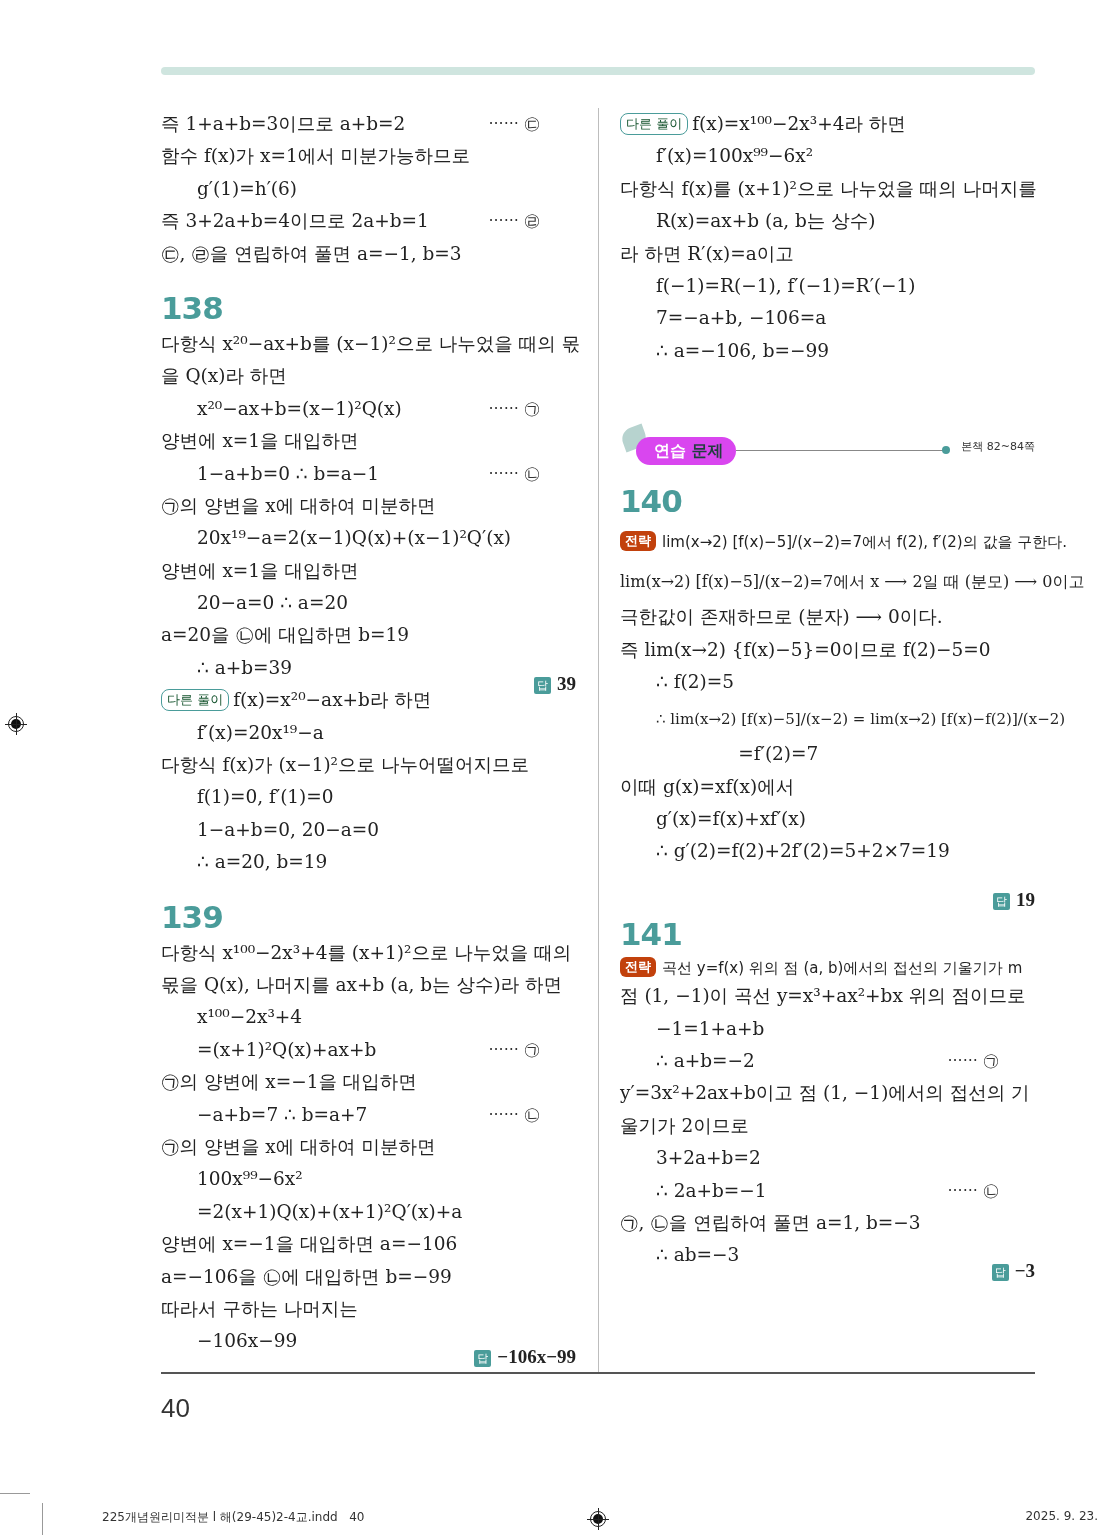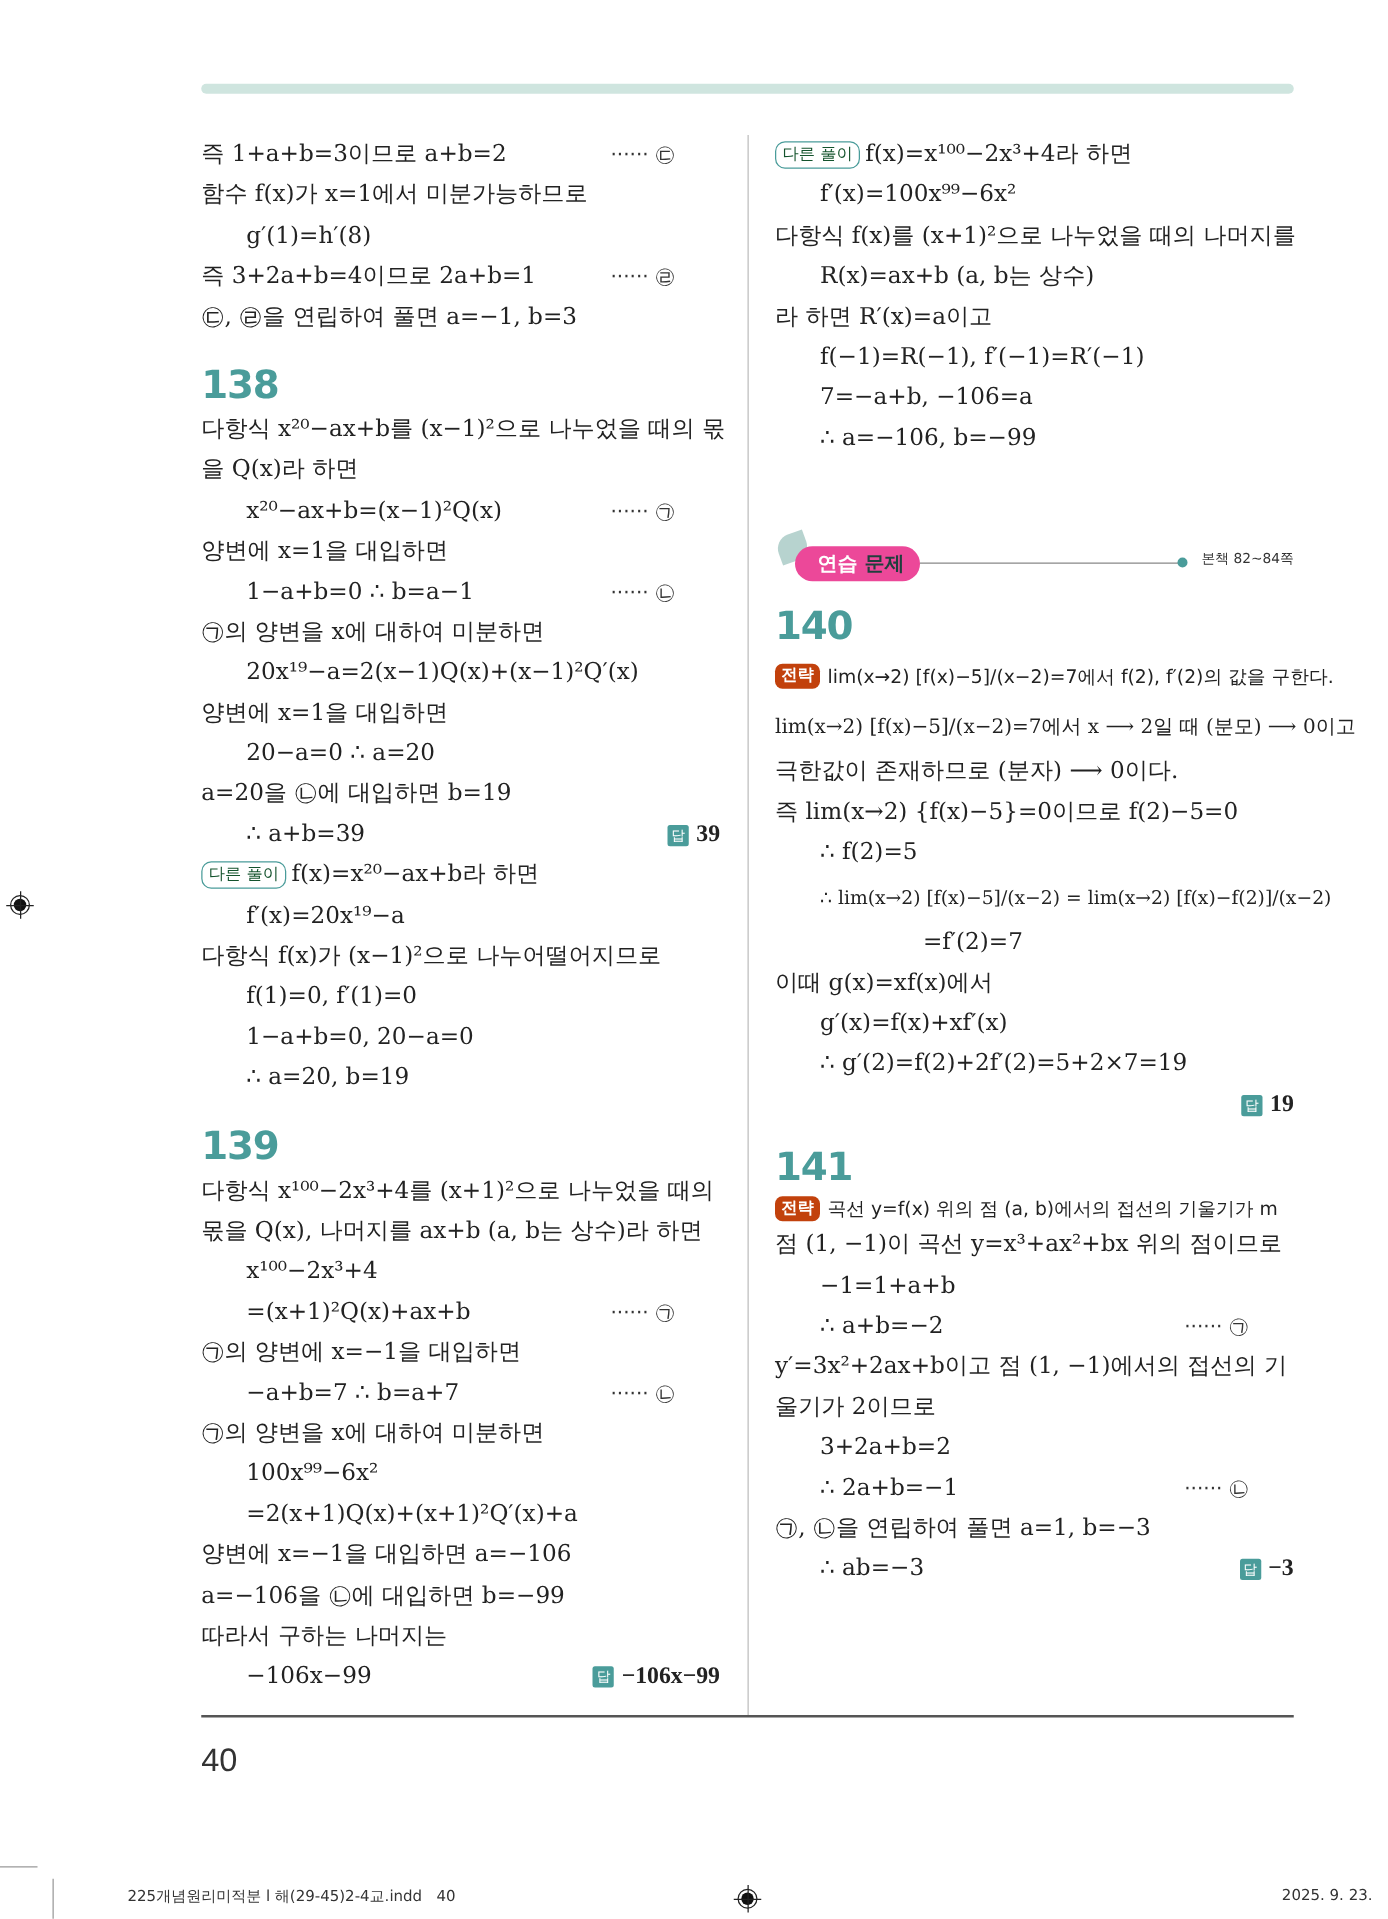--- a/index.html
+++ b/index.html
@@ -13,30 +13,30 @@
   .col-right { left: 620px; width: 415px; }
   .col-divider { position: absolute; left: 598px; top: 108px; width: 1px; height: 1265px; background: #bdbdbd; }
 
   .line { position: relative; height: 32.4px; line-height: 32px; font-size: 18.5px; white-space: nowrap; font-family: "DejaVu Serif", serif; }
   .line.indent { padding-left: 36px; }
   .line.frac-line { height: 40px; line-height: 40px; }
   .tag { position: absolute; right: 36px; top: 0; font-family: "DejaVu Sans", sans-serif; font-size: 16px; color: #333; }
 
   .prob-num { font-family: "DejaVu Sans", sans-serif; font-weight: bold; font-size: 31px; color: #4a9c9a; height: 40px; line-height: 40px; letter-spacing: -1px; margin-top: 4px; }
 
-  .answer { position: absolute; right: 0; top: 0; font-family: "Liberation Serif", serif; font-weight: bold; font-size: 19px; color: #222; }
+  .answer { position: absolute; right: 0; top: 16px; font-family: "Liberation Serif", serif; font-weight: bold; font-size: 19px; color: #222; }
   .answer .ans-icon { display: inline-block; width: 17px; height: 17px; background: #4a9c9a; color: #fff; font-family: "DejaVu Sans", sans-serif; font-size: 11px; line-height: 17px; text-align: center; border-radius: 2px; margin-right: 6px; vertical-align: 1px; font-weight: normal; }
 
   .alt-badge { display: inline-block; border: 1.5px solid #4a9c9a; color: #14532d; border-radius: 8px; font-family: "DejaVu Sans", sans-serif; font-size: 13px; padding: 0 5px; line-height: 19px; height: 22px; margin-right: 4px; vertical-align: 2px; }
   .strategy-badge { display: inline-block; background: #c2410c; color: #fff; border-radius: 6px; font-family: "DejaVu Sans", sans-serif; font-weight: bold; font-size: 13px; padding: 0 5px; line-height: 20px; height: 20px; margin-right: 6px; vertical-align: 2px; }
   .strategy-text { font-family: "DejaVu Sans", sans-serif; font-size: 15px; }
 
   .practice-header { position: relative; height: 60px; margin-top: 6px; }
   .practice-leaf { position: absolute; left: 2px; top: 10px; width: 24px; height: 22px; background: #b7d3cf; border-radius: 12px 0 12px 0; transform: rotate(-20deg); }
-  .practice-pill { position: absolute; left: 16px; top: 20px; height: 28px; width: 100px; background: #ec4899; border-radius: 14px; color: #fff; font-family: "DejaVu Sans", sans-serif; font-weight: bold; font-size: 16px; line-height: 28px; padding-left: 18px; }
+  .practice-pill { position: absolute; left: 16px; top: 20px; height: 28px; width: 100px; background: #d946ef; border-radius: 14px; color: #fff; font-family: "DejaVu Sans", sans-serif; font-weight: bold; font-size: 16px; line-height: 28px; padding-left: 18px; }
   .practice-pill .p2 { color: #1f3f3d; }
   .practice-rule { position: absolute; left: 116px; top: 33px; width: 208px; height: 1px; background: #888; }
   .practice-dot { position: absolute; left: 322px; top: 29px; width: 8px; height: 8px; border-radius: 50%; background: #4a9c9a; }
   .practice-ref { position: absolute; right: 0; top: 22px; font-family: "DejaVu Sans", sans-serif; font-size: 11px; color: #333; }
 
   .bottom-rule { position: absolute; left: 161px; top: 1372px; width: 874px; height: 1.5px; background: #555; }
   .page-num { position: absolute; left: 161px; top: 1393px; font-family: "Liberation Sans", sans-serif; font-size: 26px; color: #333; }
 
   .crop-line-h { position: absolute; left: 0; top: 1493px; width: 30px; height: 1px; background: #999; }
   .crop-line-v { position: absolute; left: 42px; top: 1503px; width: 1px; height: 32px; background: #999; }
@@ -59,21 +59,21 @@
     <div class="ring"></div>
     <div class="dot"></div>
     <div class="h"></div>
     <div class="v"></div>
   </div>
 
 <div class="col col-left">
 
   <div class="line"><span>즉 1+a+b=3이므로      a+b=2</span><span class="tag">······ ㉢</span></div>
   <div class="line"><span>함수 f(x)가 x=1에서 미분가능하므로</span></div>
-  <div class="line indent"><span>g′(1)=h′(8)</span></div>
+  <div class="line indent"><span>g′(1)=h′(6)</span></div>
   <div class="line"><span>즉 3+2a+b=4이므로      2a+b=1</span><span class="tag">······ ㉣</span></div>
   <div class="line"><span>㉢, ㉣을 연립하여 풀면      a=−1, b=3</span></div>
 
   <div class="prob-num" style="margin-top:18px;">138</div>
   <div class="line"><span>다항식 x²⁰−ax+b를 (x−1)²으로 나누었을 때의 몫</span></div>
   <div class="line"><span>을 Q(x)라 하면</span></div>
   <div class="line indent"><span>x²⁰−ax+b=(x−1)²Q(x)</span><span class="tag">······ ㉠</span></div>
   <div class="line"><span>양변에 x=1을 대입하면</span></div>
   <div class="line indent"><span>1−a+b=0      ∴ b=a−1</span><span class="tag">······ ㉡</span></div>
   <div class="line"><span>㉠의 양변을 x에 대하여 미분하면</span></div>

